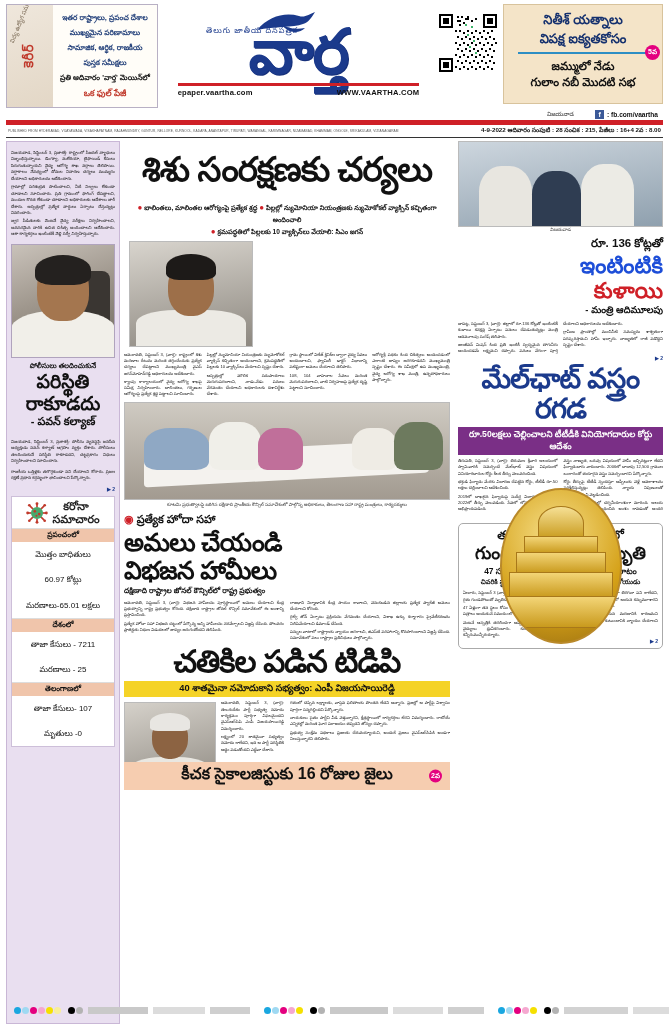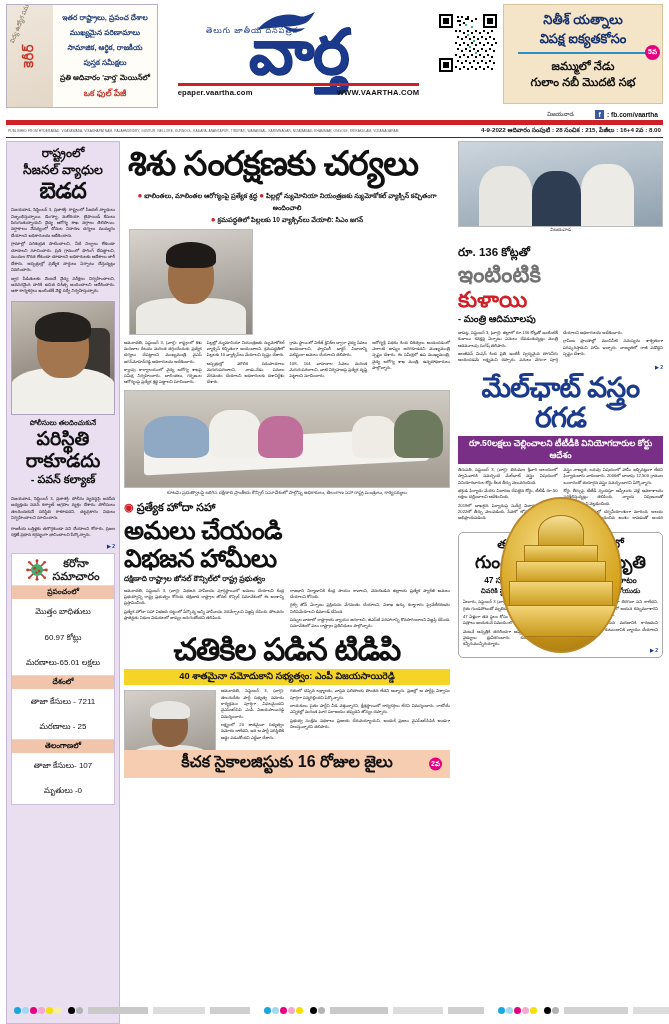--- a/index.html
+++ b/index.html
@@ -76,21 +76,21 @@
   .more{color:#1b3a8c;font-size:5px;font-weight:bold;text-align:right;display:block;}
 
   .corona-box{border:1px solid #cdbfd9;background:#fff;margin-top:4px;}
   .corona-head{display:flex;align-items:center;justify-content:center;gap:4px;padding:3px 2px;}
   .virus{width:22px;height:22px;position:relative;}
   .corona-title{font-size:11px;font-weight:bold;color:#222;line-height:1.15;text-align:center;}
   .cr-sec{background:#f0c5ab;text-align:center;font-size:7.5px;font-weight:bold;padding:1px 0;border-top:1px solid #ddd;}
   .cr-row{text-align:center;font-size:8px;padding:7px 0;line-height:1.4;}
 
   
-  .mid-headline{font-size:34px;font-weight:bold;line-height:1.1;letter-spacing:-1px;color:#111;margin:4px;}
+  .mid-headline{font-size:34px;font-weight:bold;text-align:center;line-height:1.1;letter-spacing:-1px;color:#111;margin:10px;}
   .bullets{font-size:6.6px;line-height:1.65;text-align:center;color:#111;font-weight:bold;margin-top:3px;}
   .bullets .dot{color:#cf2027;font-size:8px;}
   .jagan-photo{width:122px;height:104px;float:right;margin:2px 0 2px 5px;background:linear-gradient(170deg,#d8d4cd,#8d8880);position:relative;overflow:hidden;border:1px solid #bbb;}
   .jagan-photo .jface{position:absolute;left:50%;top:18px;transform:translateX(-50%);width:46px;height:56px;border-radius:46% 46% 44% 44%;background:#9d6f49;}
   .jagan-photo .jhair{position:absolute;left:50%;top:12px;transform:translateX(-50%);width:50px;height:26px;border-radius:50% 50% 26% 26%;background:#1d1a18;}
   .jagan-photo .jshirt{position:absolute;left:50%;bottom:0;transform:translateX(-50%);width:110px;height:36px;background:#eceae4;border-radius:36% 36% 0 0;}
   .news-cols{column-count:4;column-gap:5px;font-size:4.2px;line-height:1.5;text-align:justify;color:#222;margin-top:3px;}
   .news-cols p{margin:0 0 2px 0;}
 
   .mid-photo{height:96px;background:linear-gradient(180deg,#cfcac2,#a29a90);margin:4px 0 2px 0;position:relative;overflow:hidden;border:1px solid #bbb;}
@@ -113,23 +113,23 @@
   .peach-band .pb{position:absolute;right:8px;top:50%;transform:translateY(-50%);width:13px;height:13px;border-radius:50%;background:#e4007f;color:#fff;font-size:7px;display:flex;align-items:center;justify-content:center;}
 
   .mlaphoto{width:90px;height:86px;float:left;margin:2px 5px 2px 0;background:linear-gradient(165deg,#d5d1ca,#8f8a82);position:relative;overflow:hidden;border:1px solid #bbb;}
   .mlaphoto .mf{position:absolute;left:50%;top:14px;transform:translateX(-50%);width:36px;height:42px;border-radius:46%;background:#8c6342;}
   .mlaphoto .mh{position:absolute;left:50%;top:10px;transform:translateX(-50%);width:40px;height:18px;border-radius:50% 50% 20% 20%;background:#e8e6e2;}
   .mlaphoto .mb{position:absolute;left:50%;bottom:0;transform:translateX(-50%);width:82px;height:32px;background:#e9e7e1;border-radius:40% 40% 0 0;}
 
   
   .rc-photo{height:84px;background:linear-gradient(170deg,#cdd6de,#8fa0ae);position:relative;overflow:hidden;border:1px solid #bbb;}
   .rc-photo .p1,.rc-photo .p2{position:absolute;bottom:0;border-radius:42% 42% 0 0;}
-  .rc-head{text-align:left;margin-top:12px;}
+  .rc-head{text-align:right;margin-top:3px;}
   .rc-head .r1{font-size:11.5px;font-weight:bold;display:block;color:#111;}
-  .rc-head .r2{font-size:22px;font-weight:bold;display:block;line-height:1.14;color:#737373;}
+  .rc-head .r2{font-size:22px;font-weight:bold;display:block;line-height:1.14;color:#1d4ed8;}
   .rc-head .r3{font-size:22px;font-weight:bold;display:block;line-height:1.14;color:#cf2027;}
   .rc-head .r4{font-size:9.5px;font-weight:bold;display:block;margin-top:1px;color:#111;}
   .rc-body{column-count:2;column-gap:5px;font-size:4.2px;line-height:1.5;text-align:justify;color:#222;margin-top:3px;}
   .rc-body p{margin:0 0 2px 0;}
 
   .melchat-head{font-size:28px;font-weight:bold;text-align:center;color:#1b3a8c;line-height:1.1;letter-spacing:-.8px;margin-top:3px;}
   .purple-band{background:#7a2f86;color:#fff;text-align:center;font-size:8.6px;font-weight:bold;padding:2px 3px;margin-top:2px;}
   .temple-wrap{position:relative;margin-top:3px;}
   .temple-cols{column-count:2;column-gap:6px;font-size:4.2px;line-height:1.5;text-align:justify;color:#222;}
   .temple-cols p{margin:0 0 2px 0;}
@@ -315,25 +315,20 @@
   <div class="redbar"></div>
   <div class="pubinfo">
     <span class="tiny">PUBLISHED FROM HYDERABAD, VIJAYAWADA, VISAKHAPATNAM, RAJAHMUNDRY, GUNTUR, NELLORE, KURNOOL, KADAPA, ANANTAPUR, TIRUPATI, WARANGAL, KARIMNAGAR, NIZAMABAD, KHAMMAM, ONGOLE, SRIKAKULAM, VIZIANAGARAM</span>
     <span class="dateline">4-9-2022 ఆదివారం సంపుటి : 28 సంచిక : 215, పేజీలు : 16+4 2వ : 8.00</span>
   </div>
   <div class="thinrule"></div>
 
   <div class="body-grid">
 
     <div class="col-left">
-      <div class="lc-head">
-        <span class="l1">రాష్ట్రంలో</span>
-        <span class="l2">సీజనల్ వ్యాధుల</span>
-        <span class="l3">బెడద</span>
-      </div>
       <div class="lc-body">
         <p>విజయవాడ, సెప్టెంబర్ 3, ప్రజాశక్తి: రాష్ట్రంలో సీజనల్ వ్యాధులు విజృంభిస్తున్నాయి. డెంగ్యూ, మలేరియా, టైఫాయిడ్ కేసులు పెరుగుతున్నాయని వైద్య ఆరోగ్య శాఖ వర్గాలు తెలిపాయి. వర్షాకాలం నేపథ్యంలో దోమల నివారణ చర్యలు ముమ్మరం చేయాలని అధికారులను ఆదేశించారు.</p>
         <p>గ్రామాల్లో పరిశుభ్రత పాటించాలని, నీటి నిల్వలు లేకుండా చూడాలని సూచించారు. ప్రతి గ్రామంలో ఫాగింగ్ చేపట్టాలని, మందుల కొరత లేకుండా చూడాలని అధికారులకు ఆదేశాలు జారీ చేశారు. ఆస్పత్రుల్లో ప్రత్యేక వార్డులు ఏర్పాటు చేస్తున్నట్లు వివరించారు.</p>
         <p>జ్వర పీడితులకు వెంటనే వైద్య పరీక్షలు నిర్వహించాలని, అవసరమైన వారికి ఉచిత చికిత్స అందించాలని ఆదేశించారు. ఆశా కార్యకర్తలు ఇంటింటికీ వెళ్లి సర్వే నిర్వహిస్తున్నారు.</p>
       </div>
 
       <div class="lc-photo">
         <div class="chair"></div>
         <div class="shirt"></div>
         <div class="face"></div>

